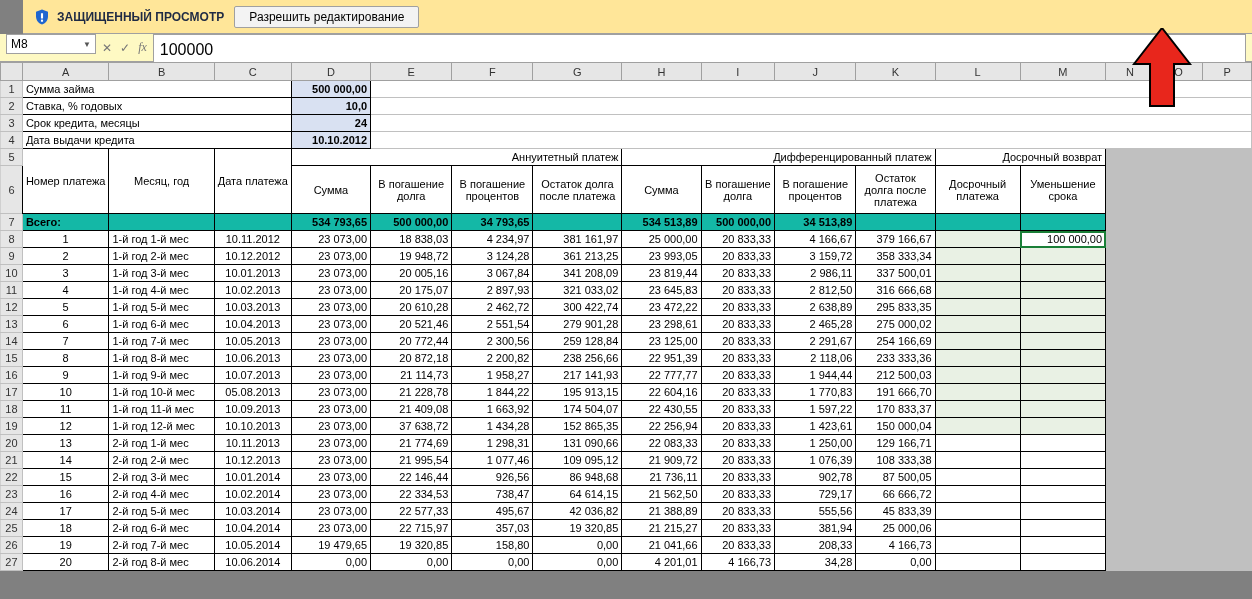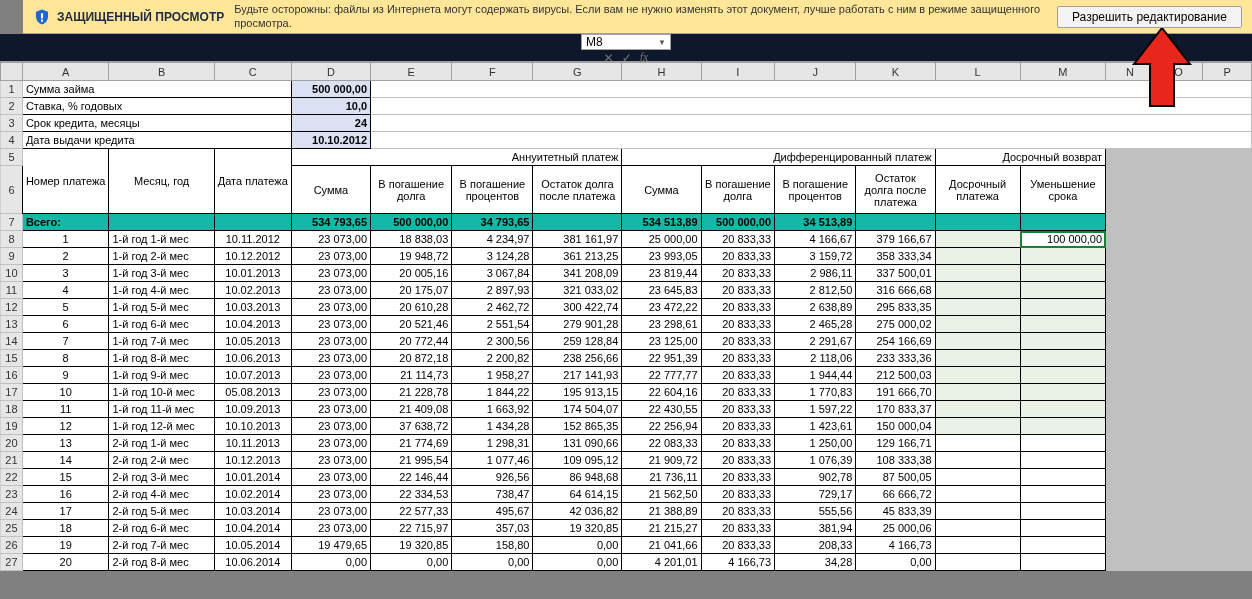--- a/index.html
+++ b/index.html
@@ -51,27 +51,25 @@
   .arrow-overlay {
     position: absolute;
     right: 60px;
     top: 28px;
     width: 60px;
     height: 80px;
     z-index: 100;
   }
   
   .formula-bar {
-    background: #0f172a;
+    background: #fef9c3;
     border-bottom: 1px solid #a0a0a0;
     display: flex;
-    align-items: center;
     height: 28px;
     padding: 0 6px;
-    flex-direction: column;
   }
   .namebox {
     width: 90px;
     background: #fff;
     border: 1px solid #a0a0a0;
     height: 20px;
     display: flex;
     align-items: center;
     padding: 0 4px;
     font-size: 12px;
@@ -86,21 +84,21 @@
     color: #777;
     font-size: 12px;
   }
   .fx-btns .fx { font-style: italic; font-family: Georgia, serif; }
   .formula-input {
     flex: 1;
     background: #fff;
     border: 1px solid #a0a0a0;
     height: 32px;
     padding: 0 6px;
-    font-size: 13px;
+    font-size: 16px;
   }
   
   .sheet-wrap {
     background: #c0c0c0;
     position: relative;
   }
   table.sheet {
     border-collapse: collapse;
     background: #fff;
     table-layout: fixed;
@@ -185,21 +183,20 @@
 
 <div class="banner">
   <span class="shield">
     <svg viewBox="0 0 24 24" width="18" height="18">
       <path d="M12 2 L4 5 V11 C4 17 8 21 12 22 C16 21 20 17 20 11 V5 Z" fill="#1f66d0"></path>
       <rect x="10.6" y="7" width="2.8" height="7" fill="#fff"></rect>
       <rect x="10.6" y="15.5" width="2.8" height="2.8" fill="#fff"></rect>
     </svg>
   </span>
   <span class="title">ЗАЩИЩЕННЫЙ ПРОСМОТР</span>
-  <span class="msg">Будьте осторожны: файлы из Интернета могут содержать вирусы. Если вам не нужно изменять этот документ, лучше работать с ним в режиме защищенного просмотра.</span>
   <button>Разрешить редактирование</button>
 </div>
 
 <div class="arrow-overlay">
   <svg viewBox="0 0 60 80" width="60" height="80">
     <path d="M30 0 L58 36 L42 36 L42 78 L18 78 L18 36 L2 36 Z" fill="#e8261c" stroke="#000" stroke-width="2"></path>
   </svg>
 </div>
 
 <div class="formula-bar">

